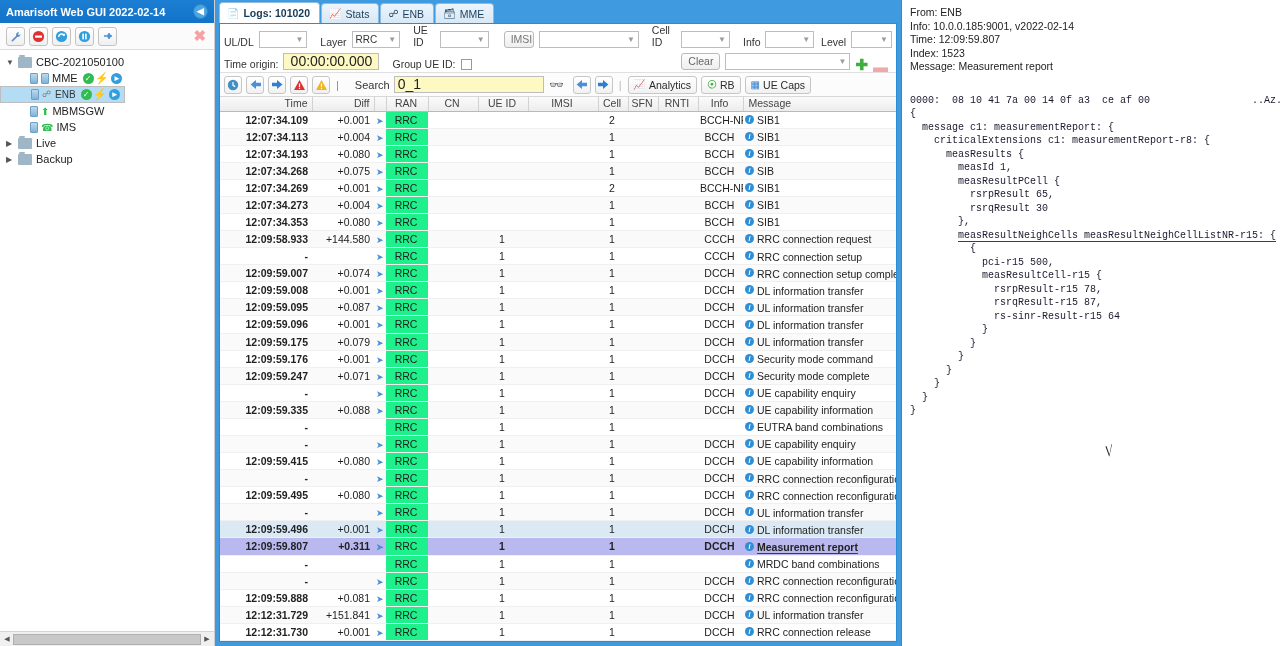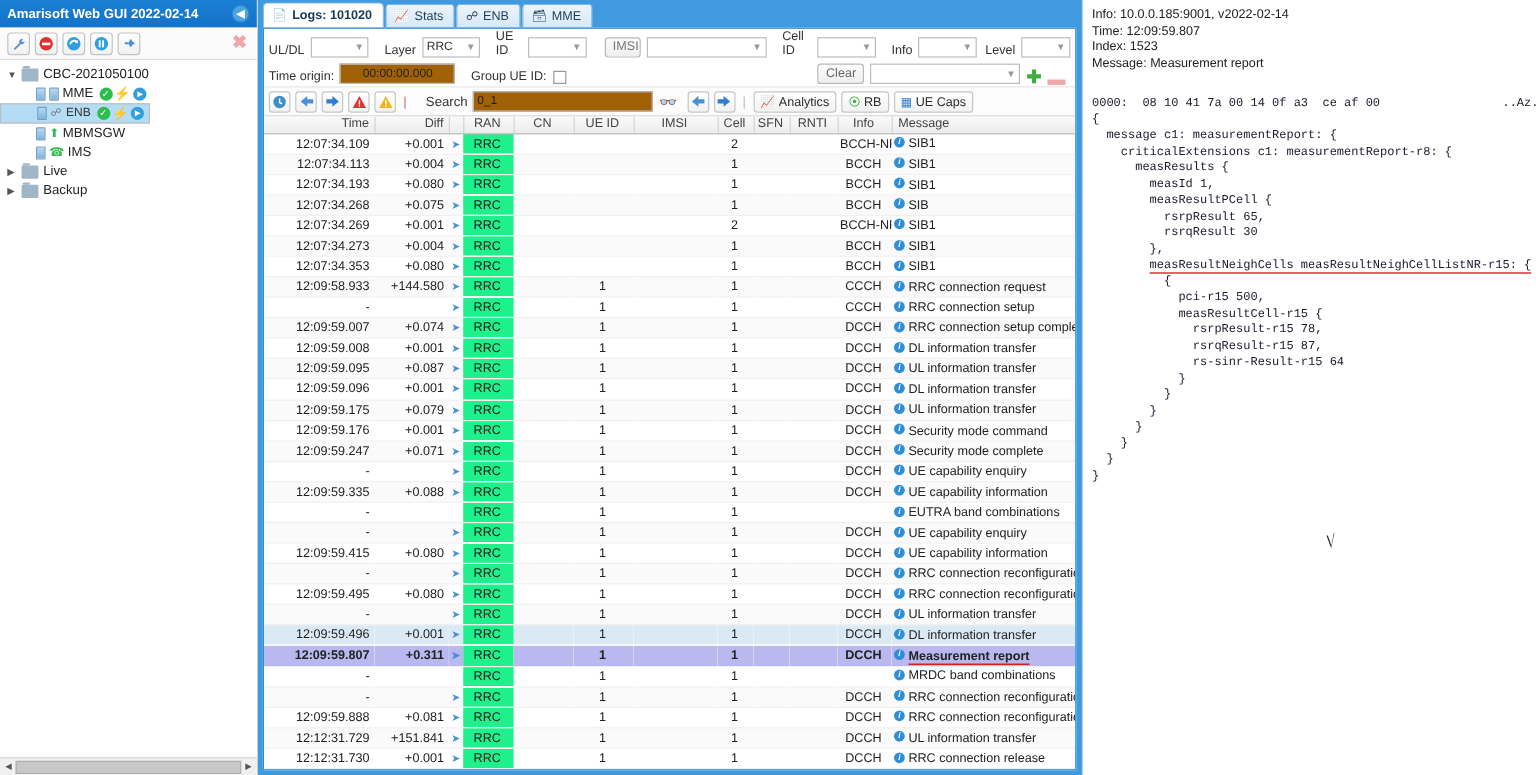--- a/index.html
+++ b/index.html
@@ -144,22 +144,22 @@
   .sel {
     height: 17px; border: 1px solid #bdbdbd; background: #fff;
     display: inline-flex; align-items: center; justify-content: flex-end;
     padding: 0 3px; font-size: 10px; color:#333;
   }
   .sel .car { color: #9a9a9a; font-size: 8px; }
   .sel.w60 { width: 60px; }
   .sel.w50 { width: 50px; }
   .sel.w125 { width: 125px; }
   .txtin {
-    height: 17px; border: 1px solid #bdbdbd; background: #a16207;
-    font-size: 10px; padding: 0 3px; line-height: 15px; color: #222;
+    height: 17px; border: 1px solid #bdbdbd; background: #fef9c3;
+    font-size: 14px; padding: 0 3px; line-height: 15px; color: #222;
   }
   .chk { width: 11px; height: 11px; border: 1px solid #9a9a9a; background: #fff; display:inline-block;}
   .toolrow {
     height: 24px; display: flex; align-items: center; gap: 4px;
     padding: 1px 4px; border-bottom: 1px solid #d8d8d8;
     background: #fcfcfc;
   }
   .tbtn {
     width: 18px; height: 18px; border: 1px solid #c6c6c6; border-radius: 3px;
     background: linear-gradient(#ffffff,#f1f1f1);
@@ -190,21 +190,21 @@
   .tbl thead th.l { text-align: left; padding-left: 5px; }
   .tbl tbody td {
     height: 16.7px; font-size: 10.5px; color: #222;
     border-bottom: 1px solid #f0f0f0;
     padding: 0 4px 0 2px; white-space: nowrap; overflow: hidden;
     vertical-align: middle;
   }
   .tbl tbody tr.alt td { background: #fafafa; }
   .tbl tbody tr.hl td { background: #dbe9f5; }
   .tbl tbody tr.selrow td { background: #b9b9ef; font-weight: bold; }
-  td.time { text-align: right; }
+  td.time { text-align: right; font-weight: bold; }
   td.diff { text-align: right; padding-right: 2px; }
   td.arrowc { width: 12px; text-align: center; }
   td.ran { background: #1ef08b !important; text-align: center; color: #123; }
   .tbl tbody tr.selrow td.ran { background: #1ef08b !important; font-weight: normal; }
   .tbl tbody tr.hl td.ran { background: #1ef08b !important; }
   .tbl tbody tr.alt td.ran { background: #1ef08b !important; }
   td.num { text-align: center; }
   td.info { text-align: center; }
   td.msg { text-align: left; padding-left: 3px; }
   .ar { color: #4a90d9; font-size: 9px; }
@@ -944,20 +944,21 @@
                 <td class="msg"><span class="ib">i</span><span class="mtext">RRC connection release</span></td>
               </tr>
             </tbody>
         </table>
 
       </div>
     </div>
   </div>
 
   <div class="detail">
+    <div class="dline">From: ENB</div>
     <div class="dline">Info: 10.0.0.185:9001, v2022-02-14</div>
     <div class="dline">Time: 12:09:59.807</div>
     <div class="dline">Index: 1523</div>
     <div class="dline">Message: Measurement report</div>
     <div class="dblank"></div>
     <div class="dblank"></div>
     <div class="mono">0000:  08 10 41 7a 00 14 0f a3  ce af 00                 ..Az.......</div>
     <div class="mono"><span id="asn1pre">{
   message c1: measurementReport: {
     criticalExtensions c1: measurementReport-r8: {

